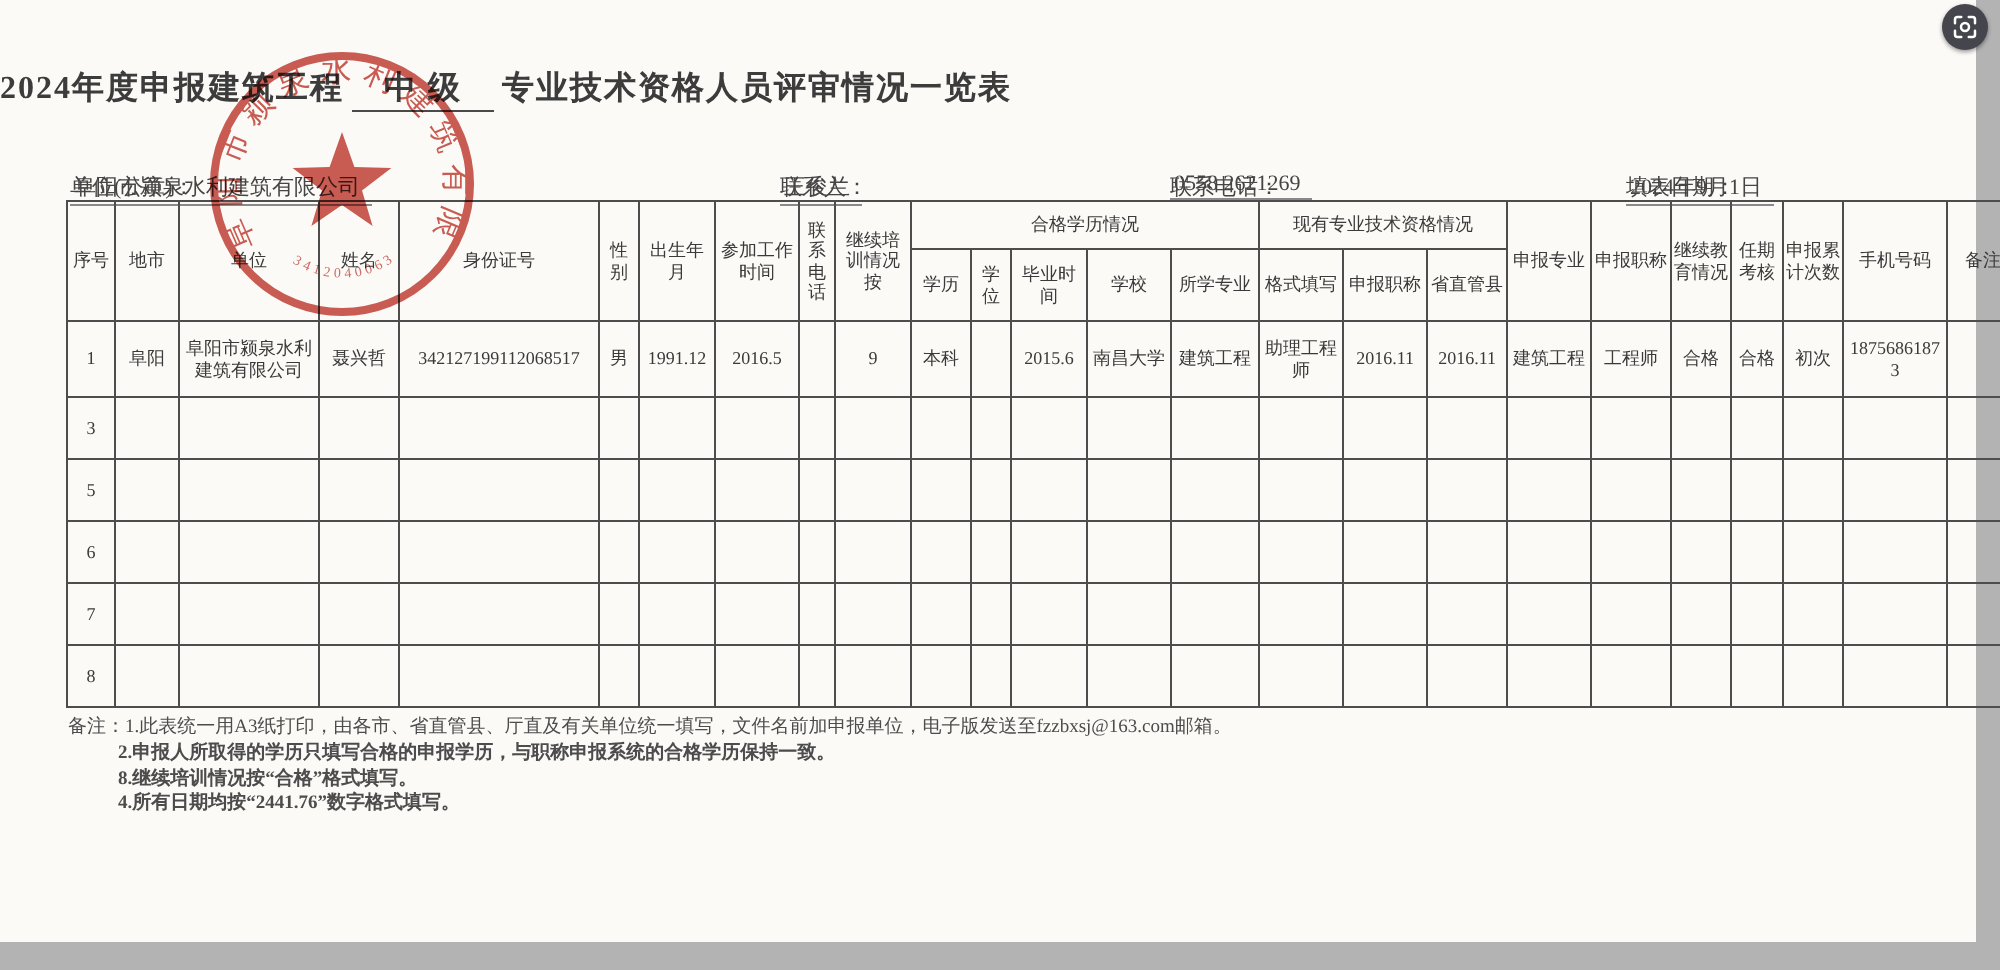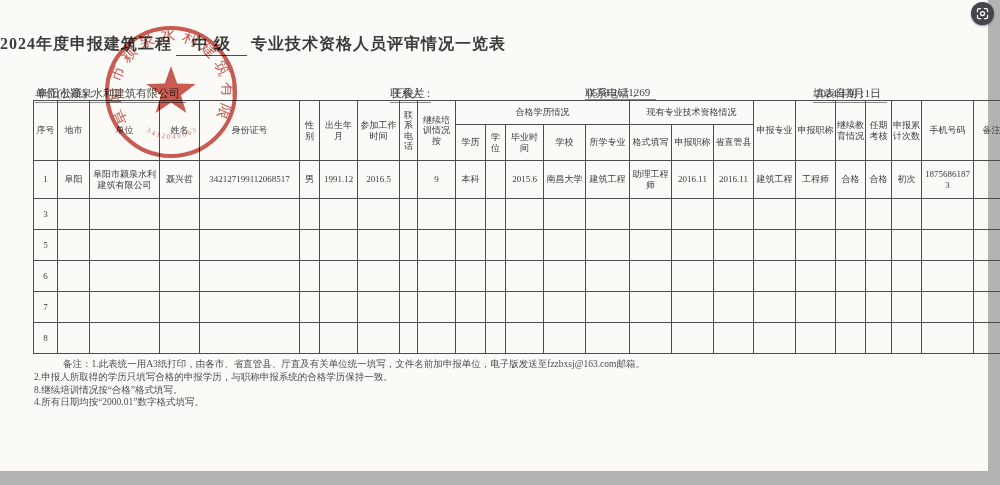--- a/index.html
+++ b/index.html
@@ -42,22 +42,22 @@
   }
   tr.hg{height:24px;}
   tr.hs{height:36px;}
   tr.r1{height:38px;}
   tr.re{height:31px;}
   .notes{
     position:absolute;left:34px;top:358px;width:930px;
     font-size:9.5px;line-height:12.8px;color:#4c4c4c;
   }
   .notes .nrow{white-space:nowrap;}
-  .notes .lbl{display:inline;margin-left:29px;}
-  .notes .ind{}
+  .notes .lbl{display:inline;}
+  .notes .ind{margin-left:25px;font-weight:bold;}
   .stamp{
     position:absolute;left:96px;top:14px;width:150px;height:150px;
     opacity:.82;mix-blend-mode:multiply;pointer-events:none;
   }
   .widget-btn{
     position:absolute;right:6px;top:2px;width:23px;height:23px;
     border-radius:50%;background:#45464d;display:flex;
     align-items:center;justify-content:center;box-shadow:0 1px 2px rgba(0,0,0,.4);
     cursor:pointer;
   }
@@ -312,21 +312,21 @@
           <td></td>
           <td></td>
       </tr>
     </tbody>
   </table>
 
   <div class="notes">
     <div class="nrow"><span class="lbl">备注：</span><span>1.此表统一用A3纸打印，由各市、省直管县、厅直及有关单位统一填写，文件名前加申报单位，电子版发送至fzzbxsj@163.com邮箱。</span></div>
     <div class="nrow ind">2.申报人所取得的学历只填写合格的申报学历，与职称申报系统的合格学历保持一致。</div>
     <div class="nrow ind">8.继续培训情况按“合格”格式填写。</div>
-    <div class="nrow ind">4.所有日期均按“2000.01”数字格式填写。</div>
+    <div class="nrow ind">4.所有日期均按“2441.76”数字格式填写。</div>
   </div>
 
   <svg class="stamp" viewBox="0 0 150 150">
     <circle cx="75" cy="78" r="64" fill="none" stroke="#c0392e" stroke-width="4"></circle>
     <path id="stamp-arc" d="M 33.5,109.5 A 52,52 0 1,1 116.5,109.5" fill="none"></path>
     <text fill="#c0392e" font-size="15.5" letter-spacing="5">
       <textPath href="#stamp-arc" startOffset="2">阜阳市颍泉水利建筑有限公司</textPath>
     </text>
     <polygon points="75,52 81.2,69.5 99.7,70 85,81.2 90.3,99 75,88.5 59.7,99 65,81.2 50.3,70 68.8,69.5" fill="#c0392e"></polygon>
     <path id="stamp-arc-bottom" d="M 47,115 A 45,45 0 0,0 103,115" fill="none"></path>

